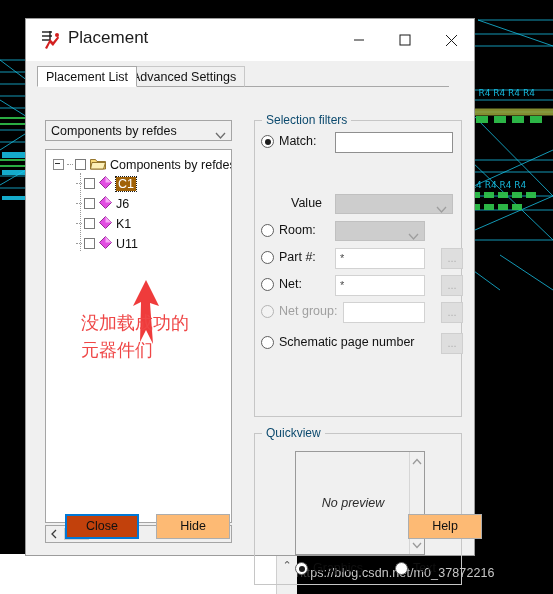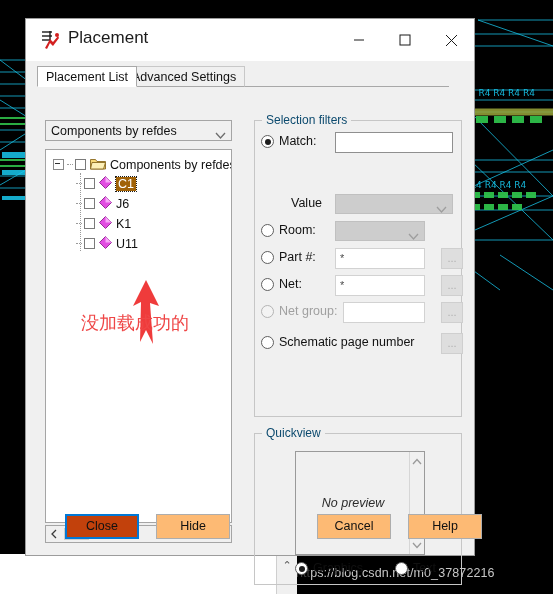--- a/index.html
+++ b/index.html
@@ -678,20 +678,21 @@
       </span>
     </div>
 
     <span id="annotation-arrow">
       <svg width="40" height="70" viewBox="0 0 40 70">
         <path d="M20 0 L33 26 L24 23 L27 64 L20 50 L14 62 L15 22 L7 26 Z" fill="#ef3b3b"></path>
       </svg>
     </span>
     <div id="annotation-text">
       <div>没加载成功的</div>
+      <div>元器件们</div>
     </div>
 
     <div class="groupbox" id="selection-filters">
       <span class="groupbox-title">Selection filters</span>
 
       <div class="filter-row" style="top:10px">
         <span class="radio checked"></span>
         <span class="filter-label">Match:</span>
         <span class="text-input" style="left:80px; top:1px; width:118px;"></span>
       </div>
@@ -775,16 +776,15 @@
       <div class="qv-radio-row" id="qv-text">
         <span class="radio"></span>
         <span class="filter-label">Text</span>
       </div>
     </div>
   </div>
 
   <div id="button-bar">
     <div class="dlg-btn default" id="btn-close-dlg">Close</div>
     <div class="dlg-btn" id="btn-hide">Hide</div>
-    <div class="dlg-btn" id="btn-cancel">Cancel</div>
     <div class="dlg-btn" id="btn-help">Help</div>
   </div>
 </div>
 
 </body></html>

